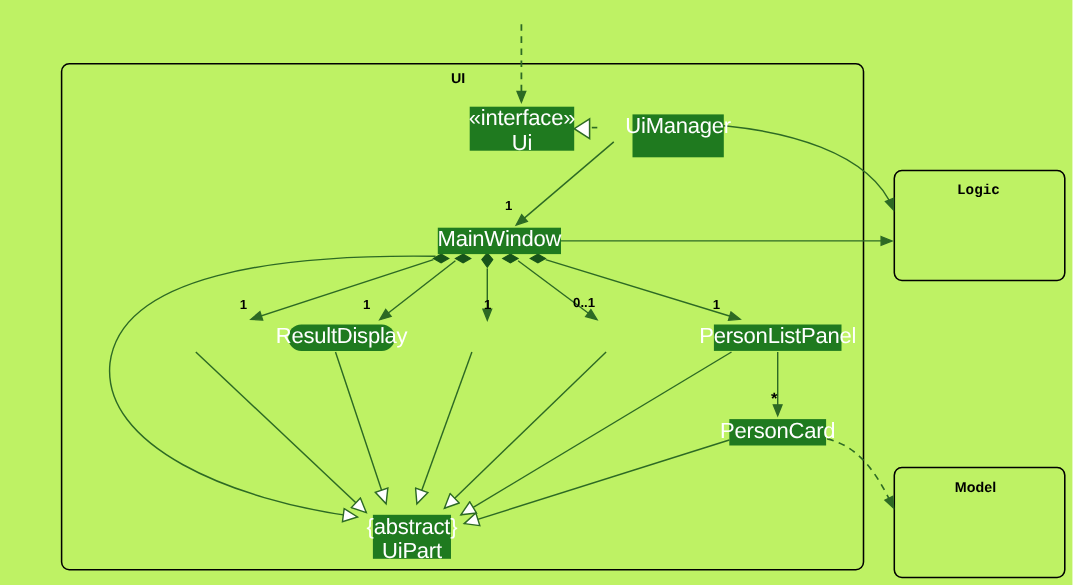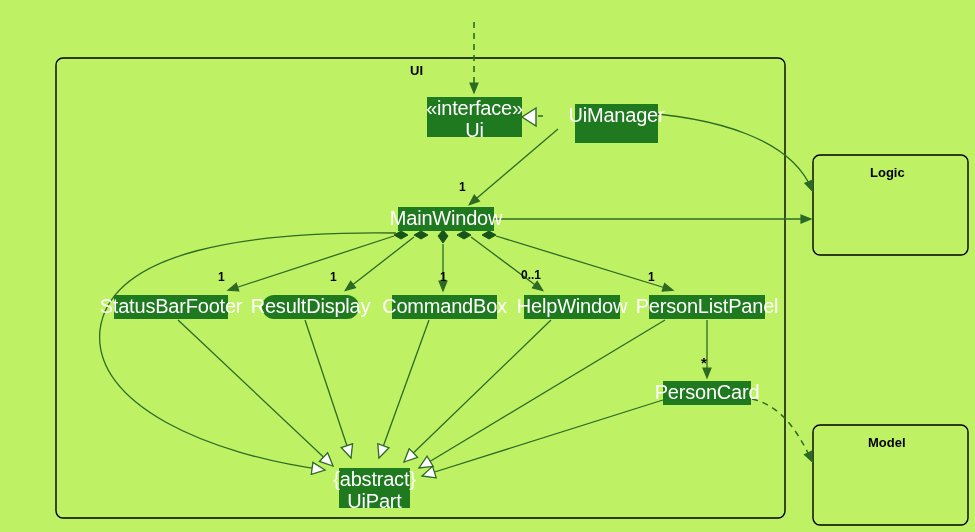--- a/index.html
+++ b/index.html
@@ -116,51 +116,42 @@
     <path d="M551,320 L404,462" fill="none" stroke="#2d6a24" stroke-width="1.3" marker-end="url(#hollowTri)"></path>
     <path d="M665,320 L419,468" fill="none" stroke="#2d6a24" stroke-width="1.3" marker-end="url(#hollowTri)"></path>
     <path d="M663,400 L422,476" fill="none" stroke="#2d6a24" stroke-width="1.3" marker-end="url(#hollowTri)"></path>
 
     <path d="M707,320 L707,377" fill="none" stroke="#2d6a24" stroke-width="1.3" marker-end="url(#openArrowSolid)"></path>
 
     <path d="M752,399 C782,406 798,432 812,461" fill="none" stroke="#2d6a24" stroke-width="1.5" stroke-dasharray="6,5" marker-end="url(#openArrowSolid)"></path>
   </svg>
 
   <div class="pkg-label" style="left:410px; top:63px;">UI</div>
-  <div class="pkg-label" style="left:870px; top:165px;">Logic</div>
+  <div class="pkg-label" style="left:870px; top:165px;font-family:Liberation Mono, monospace;">Logic</div>
   <div class="pkg-label" style="left:868px; top:435px;">Model</div>
 
   <div class="cls" style="left:427px; top:97px; width:95px; height:40px;">
     <span class="stereo">«interface»</span>
     <span class="nm">Ui</span>
   </div>
 
   <div class="cls" style="left:543px; top:104px; width:83px; height:39px;margin-left:32px;">
     <span class="nm">UiManager</span>
   </div>
 
-  <div class="cls" style="left:398px; top:207px; width:96px; height:24px;">
+  <div class="cls" style="left:398px; top:207px; width:112px; height:24px;">
     <span class="nm">MainWindow</span>
   </div>
 
-  <div class="cls" style="left:114px; top:295px; width:114px; height:24px;">
-    <span class="nm">StatusBarFooter</span>
-  </div>
 
   <div class="cls" style="left:262px; top:295px; width:97px; height:24px;border-radius:12px;">
     <span class="nm">ResultDisplay</span>
   </div>
 
-  <div class="cls" style="left:392px; top:295px; width:105px; height:24px;">
-    <span class="nm">CommandBox</span>
-  </div>
 
-  <div class="cls" style="left:524px; top:295px; width:96px; height:24px;">
-    <span class="nm">HelpWindow</span>
-  </div>
 
   <div class="cls" style="left:649px; top:295px; width:116px; height:24px;">
     <span class="nm">PersonListPanel</span>
   </div>
 
   <div class="cls" style="left:663px; top:381px; width:88px; height:24px;">
     <span class="nm">PersonCard</span>
   </div>
 
   <div class="cls" style="left:339px; top:468px; width:71px; height:40px;">

